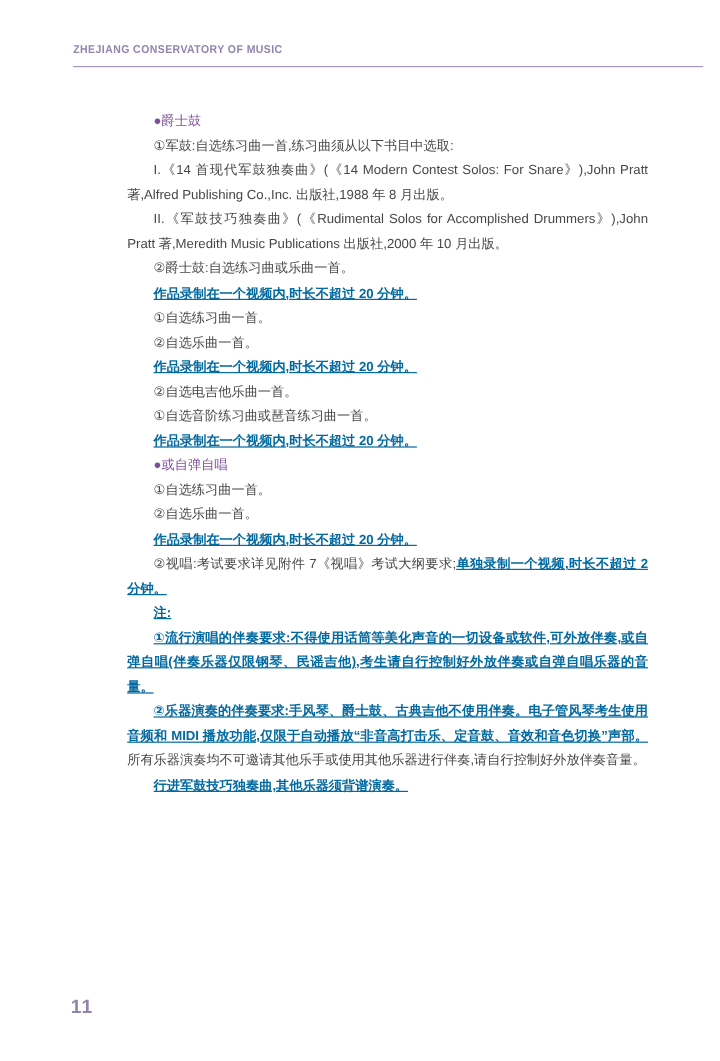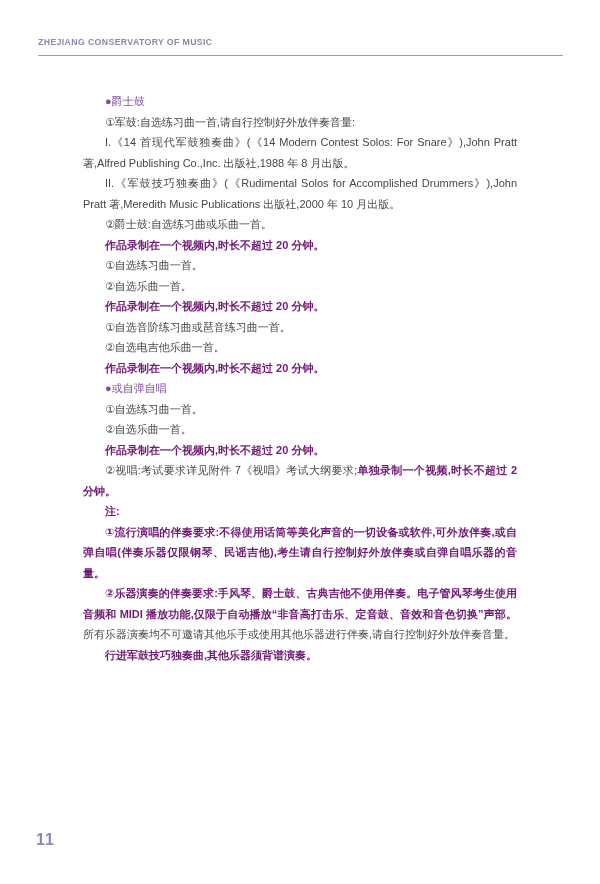--- a/index.html
+++ b/index.html
@@ -3,21 +3,21 @@
 <meta charset="utf-8">
 <style>
   html, body { margin: 0; padding: 0; }
   body {
     width: 600px; height: 884px;
     background: #ffffff;
     position: relative;
     font-family: "Liberation Sans", "DejaVu Sans", sans-serif;
     -webkit-font-smoothing: antialiased;
   }
-  .page { position: absolute; inset: 0; background: #ffffff; overflow: hidden; }
+  .page { position: absolute; inset: 0; background: #ffffff; overflow: hidden; margin-left: 23px; }
 
   
   .brand {
     position: absolute; left: 38px; top: 36px;
     font-size: 9.5px; font-weight: bold;
     color: #9184ad; letter-spacing: 0.4px;
     transform: scaleX(0.92); transform-origin: left center;
     white-space: nowrap;
   }
   .header-rule {
@@ -28,50 +28,50 @@
   
   .doc {
     position: absolute; left: 83px; top: 91px; width: 434px;
     font-size: 11px; line-height: 20.5px;
     color: #474747;
     text-align: justify;
     word-break: break-word;
   }
   .doc p.block { margin: 0; text-indent: 2em; }
   .doc p.heading { color: #7d4f9b; }
-  .doc span.b { font-weight: bold; color: #701a75; }
+  .doc span.b { font-weight: bold; color: #0369a1; text-decoration: underline; }
 
   
   .page-num {
     position: absolute; left: 36px; top: 831px;
     font-size: 16px; color: #9184ad; font-weight: bold;
     letter-spacing: 1px;
   }
 </style>
 </head>
 <body>
 
 <div class="page">
 
   <div class="brand">ZHEJIANG CONSERVATORY OF MUSIC</div>
 
   <div class="header-rule"></div>
 
   <div class="doc">
       <p class="block heading"><span>●爵士鼓</span></p>
-      <p class="block para"><span>①军鼓:自选练习曲一首,请自行控制好外放伴奏音量:</span></p>
+      <p class="block para"><span>①军鼓:自选练习曲一首,练习曲须从以下书目中选取:</span></p>
       <p class="block para"><span>I.《14 首现代军鼓独奏曲》(《14 Modern Contest Solos: For Snare》),John Pratt 著,Alfred Publishing Co.,Inc. 出版社,1988 年 8 月出版。</span></p>
       <p class="block para"><span>II.《军鼓技巧独奏曲》(《Rudimental Solos for Accomplished Drummers》),John Pratt 著,Meredith Music Publications 出版社,2000 年 10 月出版。</span></p>
       <p class="block para"><span>②爵士鼓:自选练习曲或乐曲一首。</span></p>
       <p class="block para"><span class="b">作品录制在一个视频内,时长不超过 20 分钟。</span></p>
       <p class="block para"><span>①自选练习曲一首。</span></p>
       <p class="block para"><span>②自选乐曲一首。</span></p>
       <p class="block para"><span class="b">作品录制在一个视频内,时长不超过 20 分钟。</span></p>
+      <p class="block para"><span>②自选电吉他乐曲一首。</span></p>
       <p class="block para"><span>①自选音阶练习曲或琶音练习曲一首。</span></p>
-      <p class="block para"><span>②自选电吉他乐曲一首。</span></p>
       <p class="block para"><span class="b">作品录制在一个视频内,时长不超过 20 分钟。</span></p>
       <p class="block heading"><span>●或自弹自唱</span></p>
       <p class="block para"><span>①自选练习曲一首。</span></p>
       <p class="block para"><span>②自选乐曲一首。</span></p>
       <p class="block para"><span class="b">作品录制在一个视频内,时长不超过 20 分钟。</span></p>
       <p class="block para"><span>②视唱:考试要求详见附件 7《视唱》考试大纲要求;</span><span class="b">单独录制一个视频,时长不超过 2 分钟。</span></p>
       <p class="block para"><span class="b">注:</span></p>
       <p class="block para"><span class="b">①流行演唱的伴奏要求:不得使用话筒等美化声音的一切设备或软件,可外放伴奏,或自弹自唱(伴奏乐器仅限钢琴、民谣吉他),考生请自行控制好外放伴奏或自弹自唱乐器的音量。</span></p>
       <p class="block para"><span class="b">②乐器演奏的伴奏要求:手风琴、爵士鼓、古典吉他不使用伴奏。电子管风琴考生使用音频和 MIDI 播放功能,仅限于自动播放“非音高打击乐、定音鼓、音效和音色切换”声部。</span><span>所有乐器演奏均不可邀请其他乐手或使用其他乐器进行伴奏,请自行控制好外放伴奏音量。</span></p>
       <p class="block para"><span class="b">行进军鼓技巧独奏曲,其他乐器须背谱演奏。</span></p>

